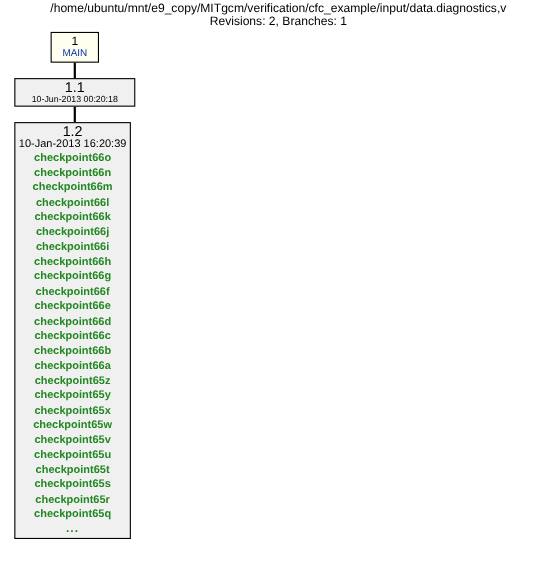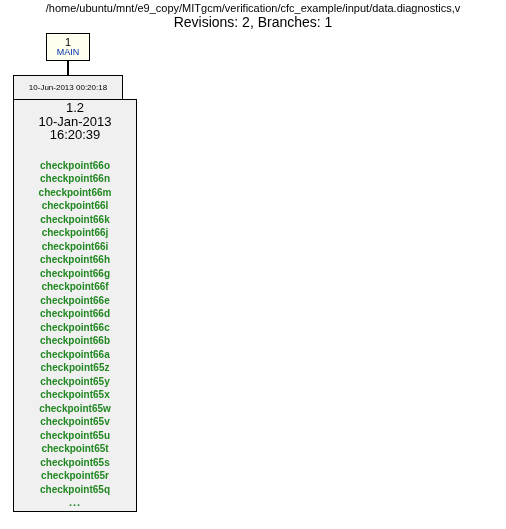--- a/index.html
+++ b/index.html
@@ -15,21 +15,21 @@
   .header {
     padding: 2px 4px 1px 4px;
     white-space: nowrap;
     text-align: center;
   }
   .path {
     font-size: 11px;
     color: #000;
   }
   .revline {
-    font-size: 14px;
+    font-size: 11px;
     color: #000;
   }
   .graph {
     position: relative;
     margin-top: 2px;
   }
   .box {
     position: absolute;
     border: 1px solid #000;
     text-align: center;
@@ -70,32 +70,32 @@
   }
   .rev-box .ver {
     font-size: 13px;
     color: #000;
   }
   .rev-box .date {
     font-size: 8px;
     color: #000;
   }
   .rev12 {
-    width: 124px;
+    width: 106px;
     left: 13px;
-    top: 66px;
+    top: 82px;
     padding-bottom: 2px;
   }
   .rev12 .ver {
     font-size: 13px;
     padding-top: 1px;
   }
   .rev12 .date {
-    font-size: 13px;
-    margin-bottom: 17px;
+    font-size: 10px;
+    margin-bottom: 0;
   }
   .tags {
     display: flex;
     flex-direction: column;
     align-items: center;
   }
   .tag {
     font-size: 10px;
     color: #228822;
     font-weight: bold;
@@ -135,20 +135,21 @@
 <div class="graph">
 
   <div class="box branch-box">
     <div class="num">1</div>
     <div class="name">MAIN</div>
   </div>
 
   <div class="conn conn1"></div>
 
   <div class="box rev-box rev11">
+    <div class="ver">1.1</div>
     <div class="date">10-Jun-2013 00:20:18</div>
   </div>
 
   <div class="conn conn2"></div>
 
   <div class="box rev-box rev12">
     <div class="ver">1.2</div>
     <div class="date">10-Jan-2013 16:20:39</div>
     <div class="tags" id="tags-12">
         <span class="tag">checkpoint66o</span>

